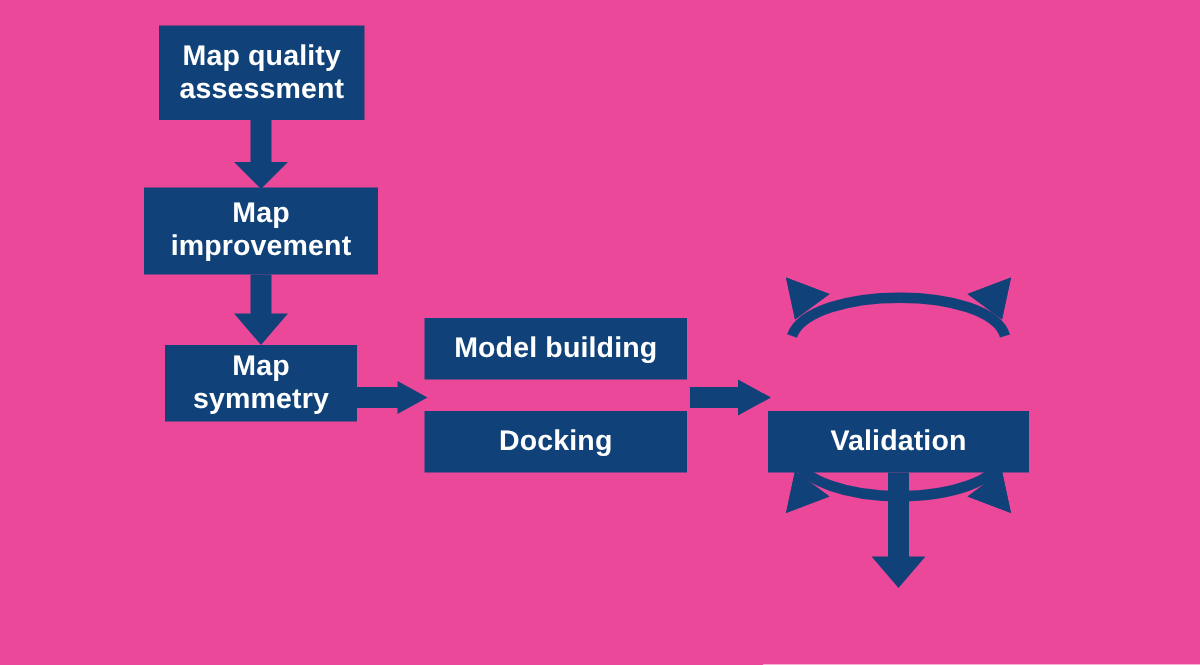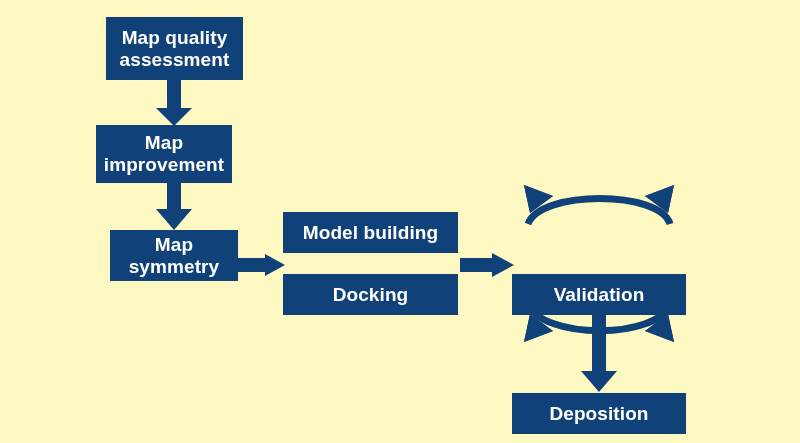--- a/index.html
+++ b/index.html
@@ -4,21 +4,21 @@
 <style>
   html, body {
     margin: 0;
     padding: 0;
     background: #ffffff;
   }
   #canvas {
     position: relative;
     width: 800px;
     height: 443px;
-    background: #fef9c3;
+    background: #ec4899;
     overflow: hidden;
     font-family: "Liberation Sans", sans-serif;
   }
   .node {
     position: absolute;
     background: #104279;
     color: #ffffff;
     display: flex;
     align-items: center;
     justify-content: center;
@@ -43,21 +43,21 @@
     position: absolute;
     left: 0;
     top: 0;
     width: 800px;
     height: 443px;
     z-index: 8;
     pointer-events: none;
   }
   
   #n-map-quality      { left:106px; top:17px;  width:137px; height:63px; }
-  #n-map-improvement  { left:96px;  top:125px; width:136px; height:58px; }
+  #n-map-improvement  { left:96px;  top:125px; width:156px; height:58px; }
   #n-map-symmetry     { left:110px; top:230px; width:128px; height:51px; }
   #n-model-building   { left:283px; top:212px; width:175px; height:41px; }
   #n-docking          { left:283px; top:274px; width:175px; height:41px; }
   #n-refinement       { left:512px; top:212px; width:174px; height:41px; }
   #n-validation       { left:512px; top:274px; width:174px; height:41px; }
   #n-deposition       { left:512px; top:393px; width:174px; height:41px; }
 </style>
 </head>
 <body>
 
@@ -129,23 +129,20 @@
 
   <div class="node" id="n-model-building">
     <span>Model building</span>
   </div>
 
 
   <div class="node" id="n-validation">
     <span>Validation</span>
   </div>
 
-  <div class="node" id="n-deposition">
-    <span>Deposition</span>
-  </div>
 
   <svg class="arrows-top" viewBox="0 0 800 443">
     <path d="M524,185 L553,196 L530,213 z" fill="#104279"></path>
     <path d="M674,185 L645,196 L668,213 z" fill="#104279"></path>
     <path d="M524,342 L553,331 L530,314 z" fill="#104279"></path>
     <path d="M674,342 L645,331 L668,314 z" fill="#104279"></path>
   </svg>
 
 </div>
 

